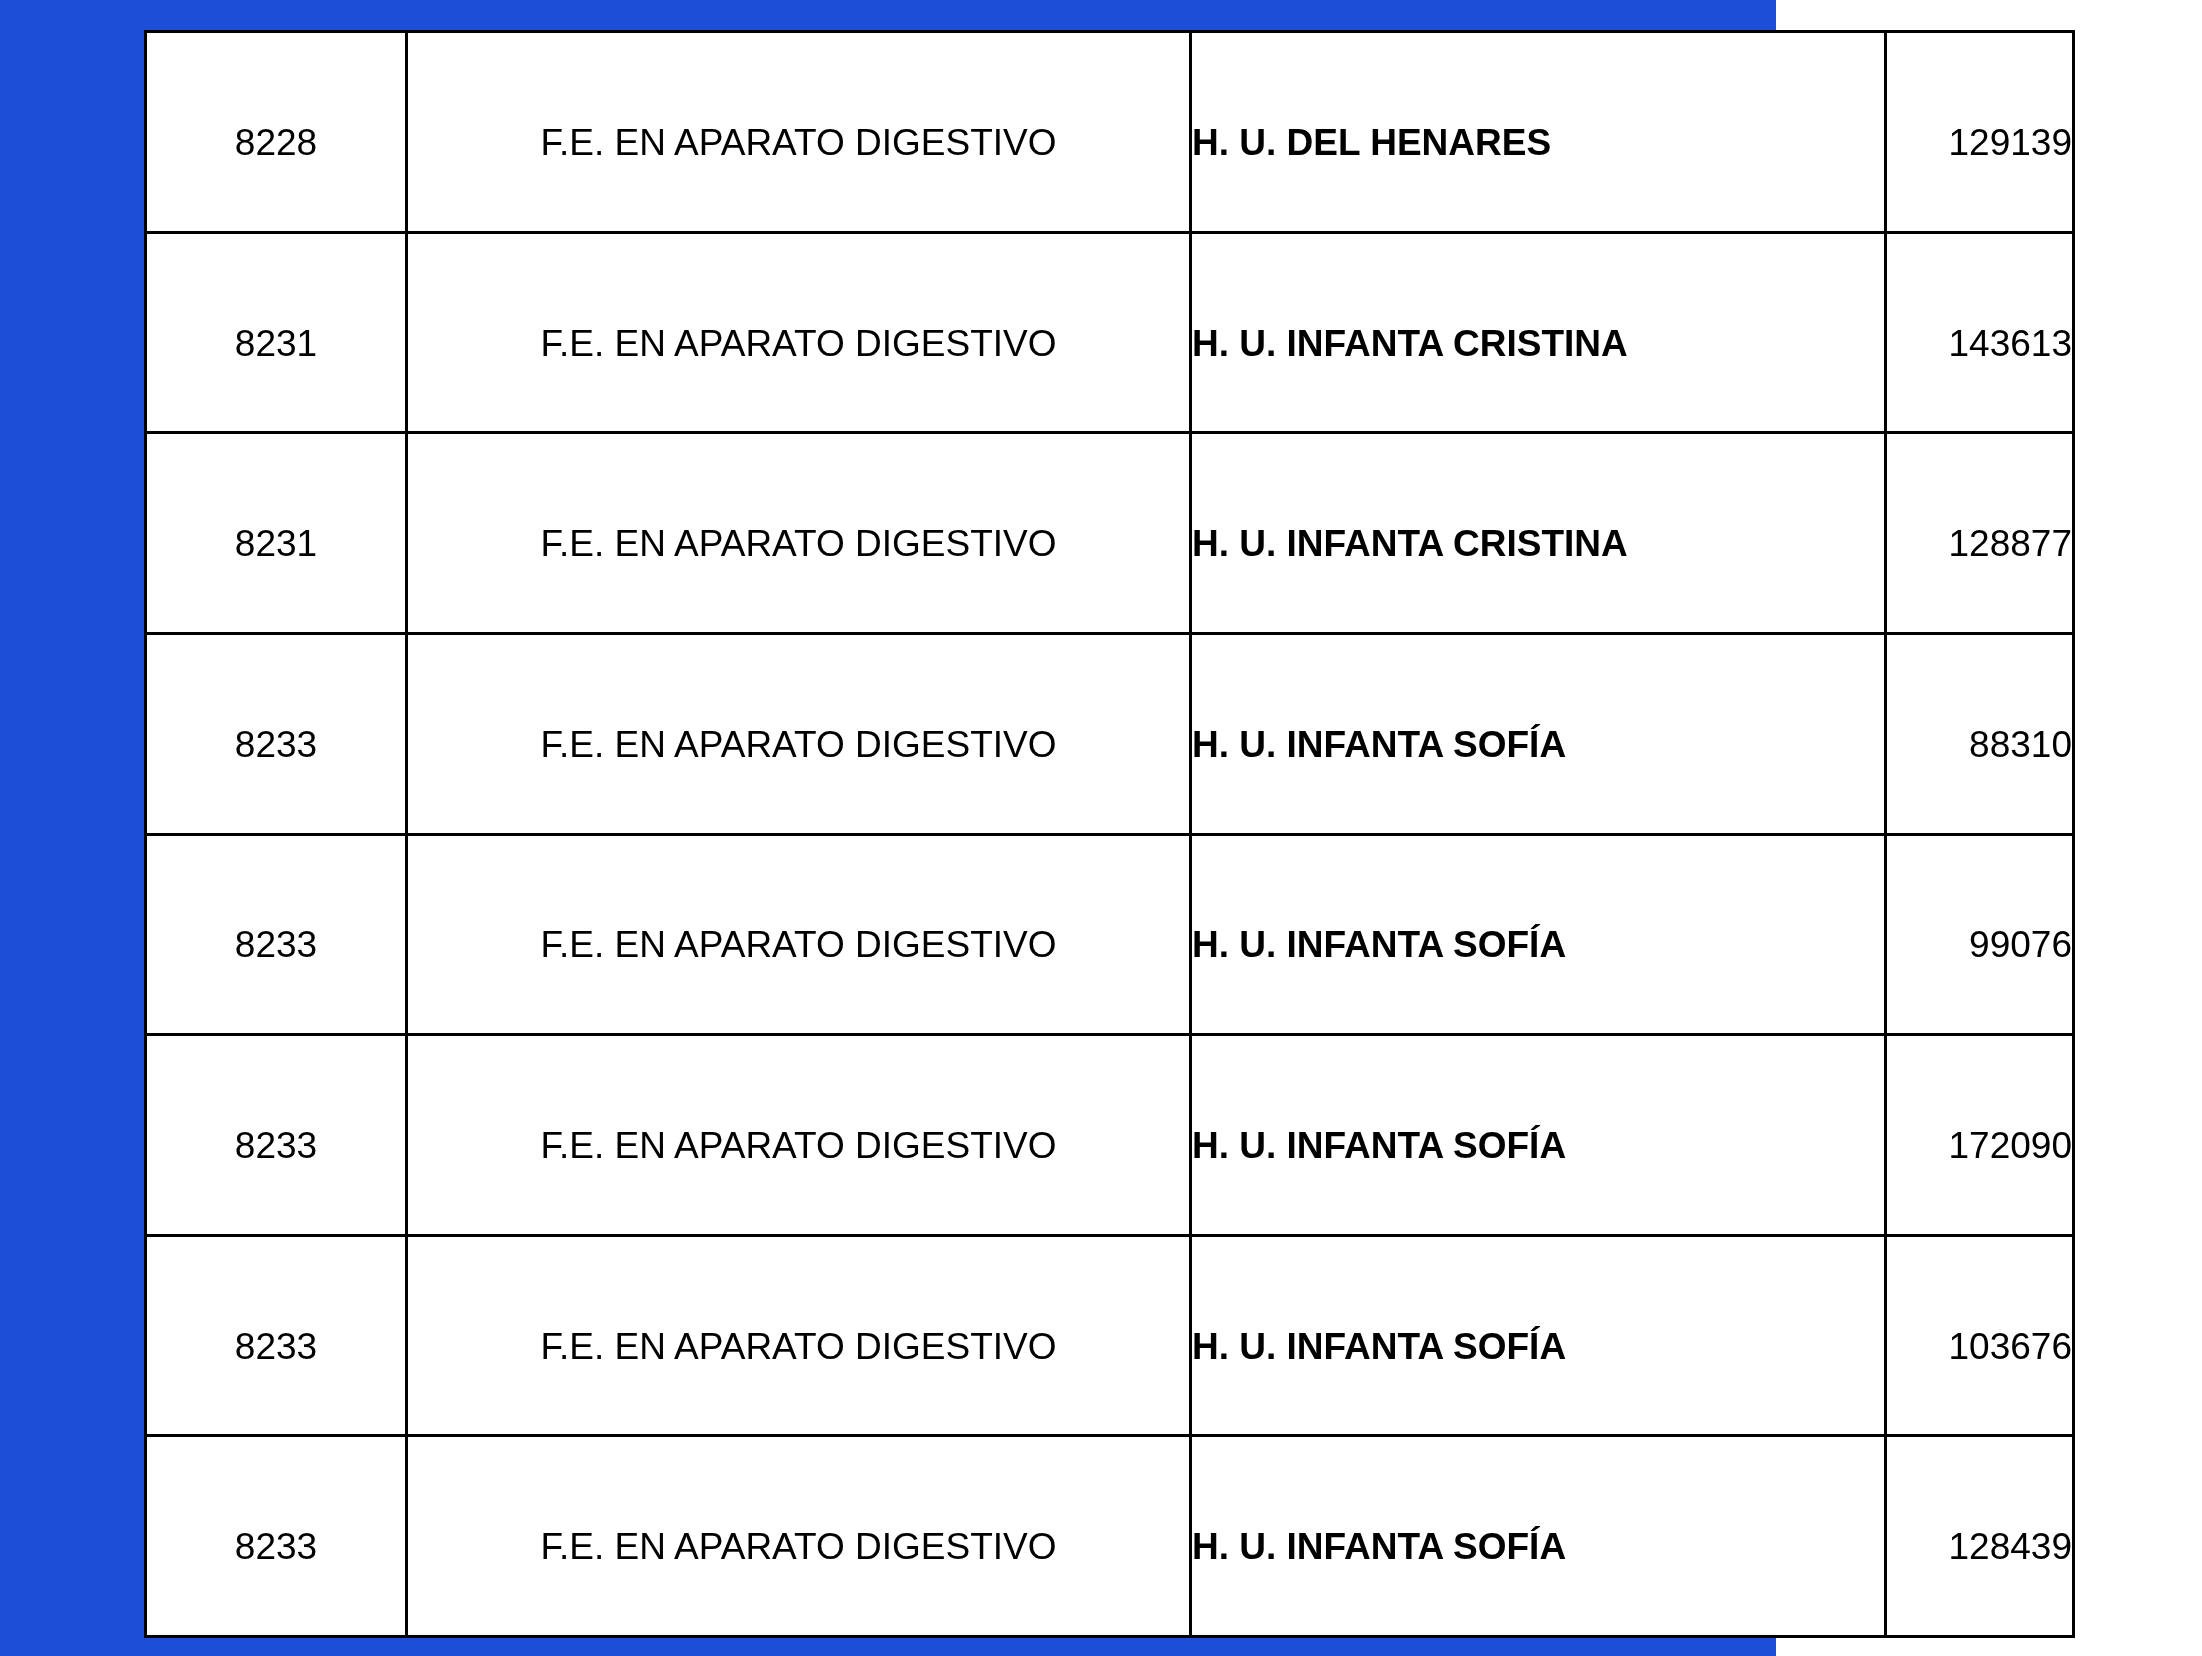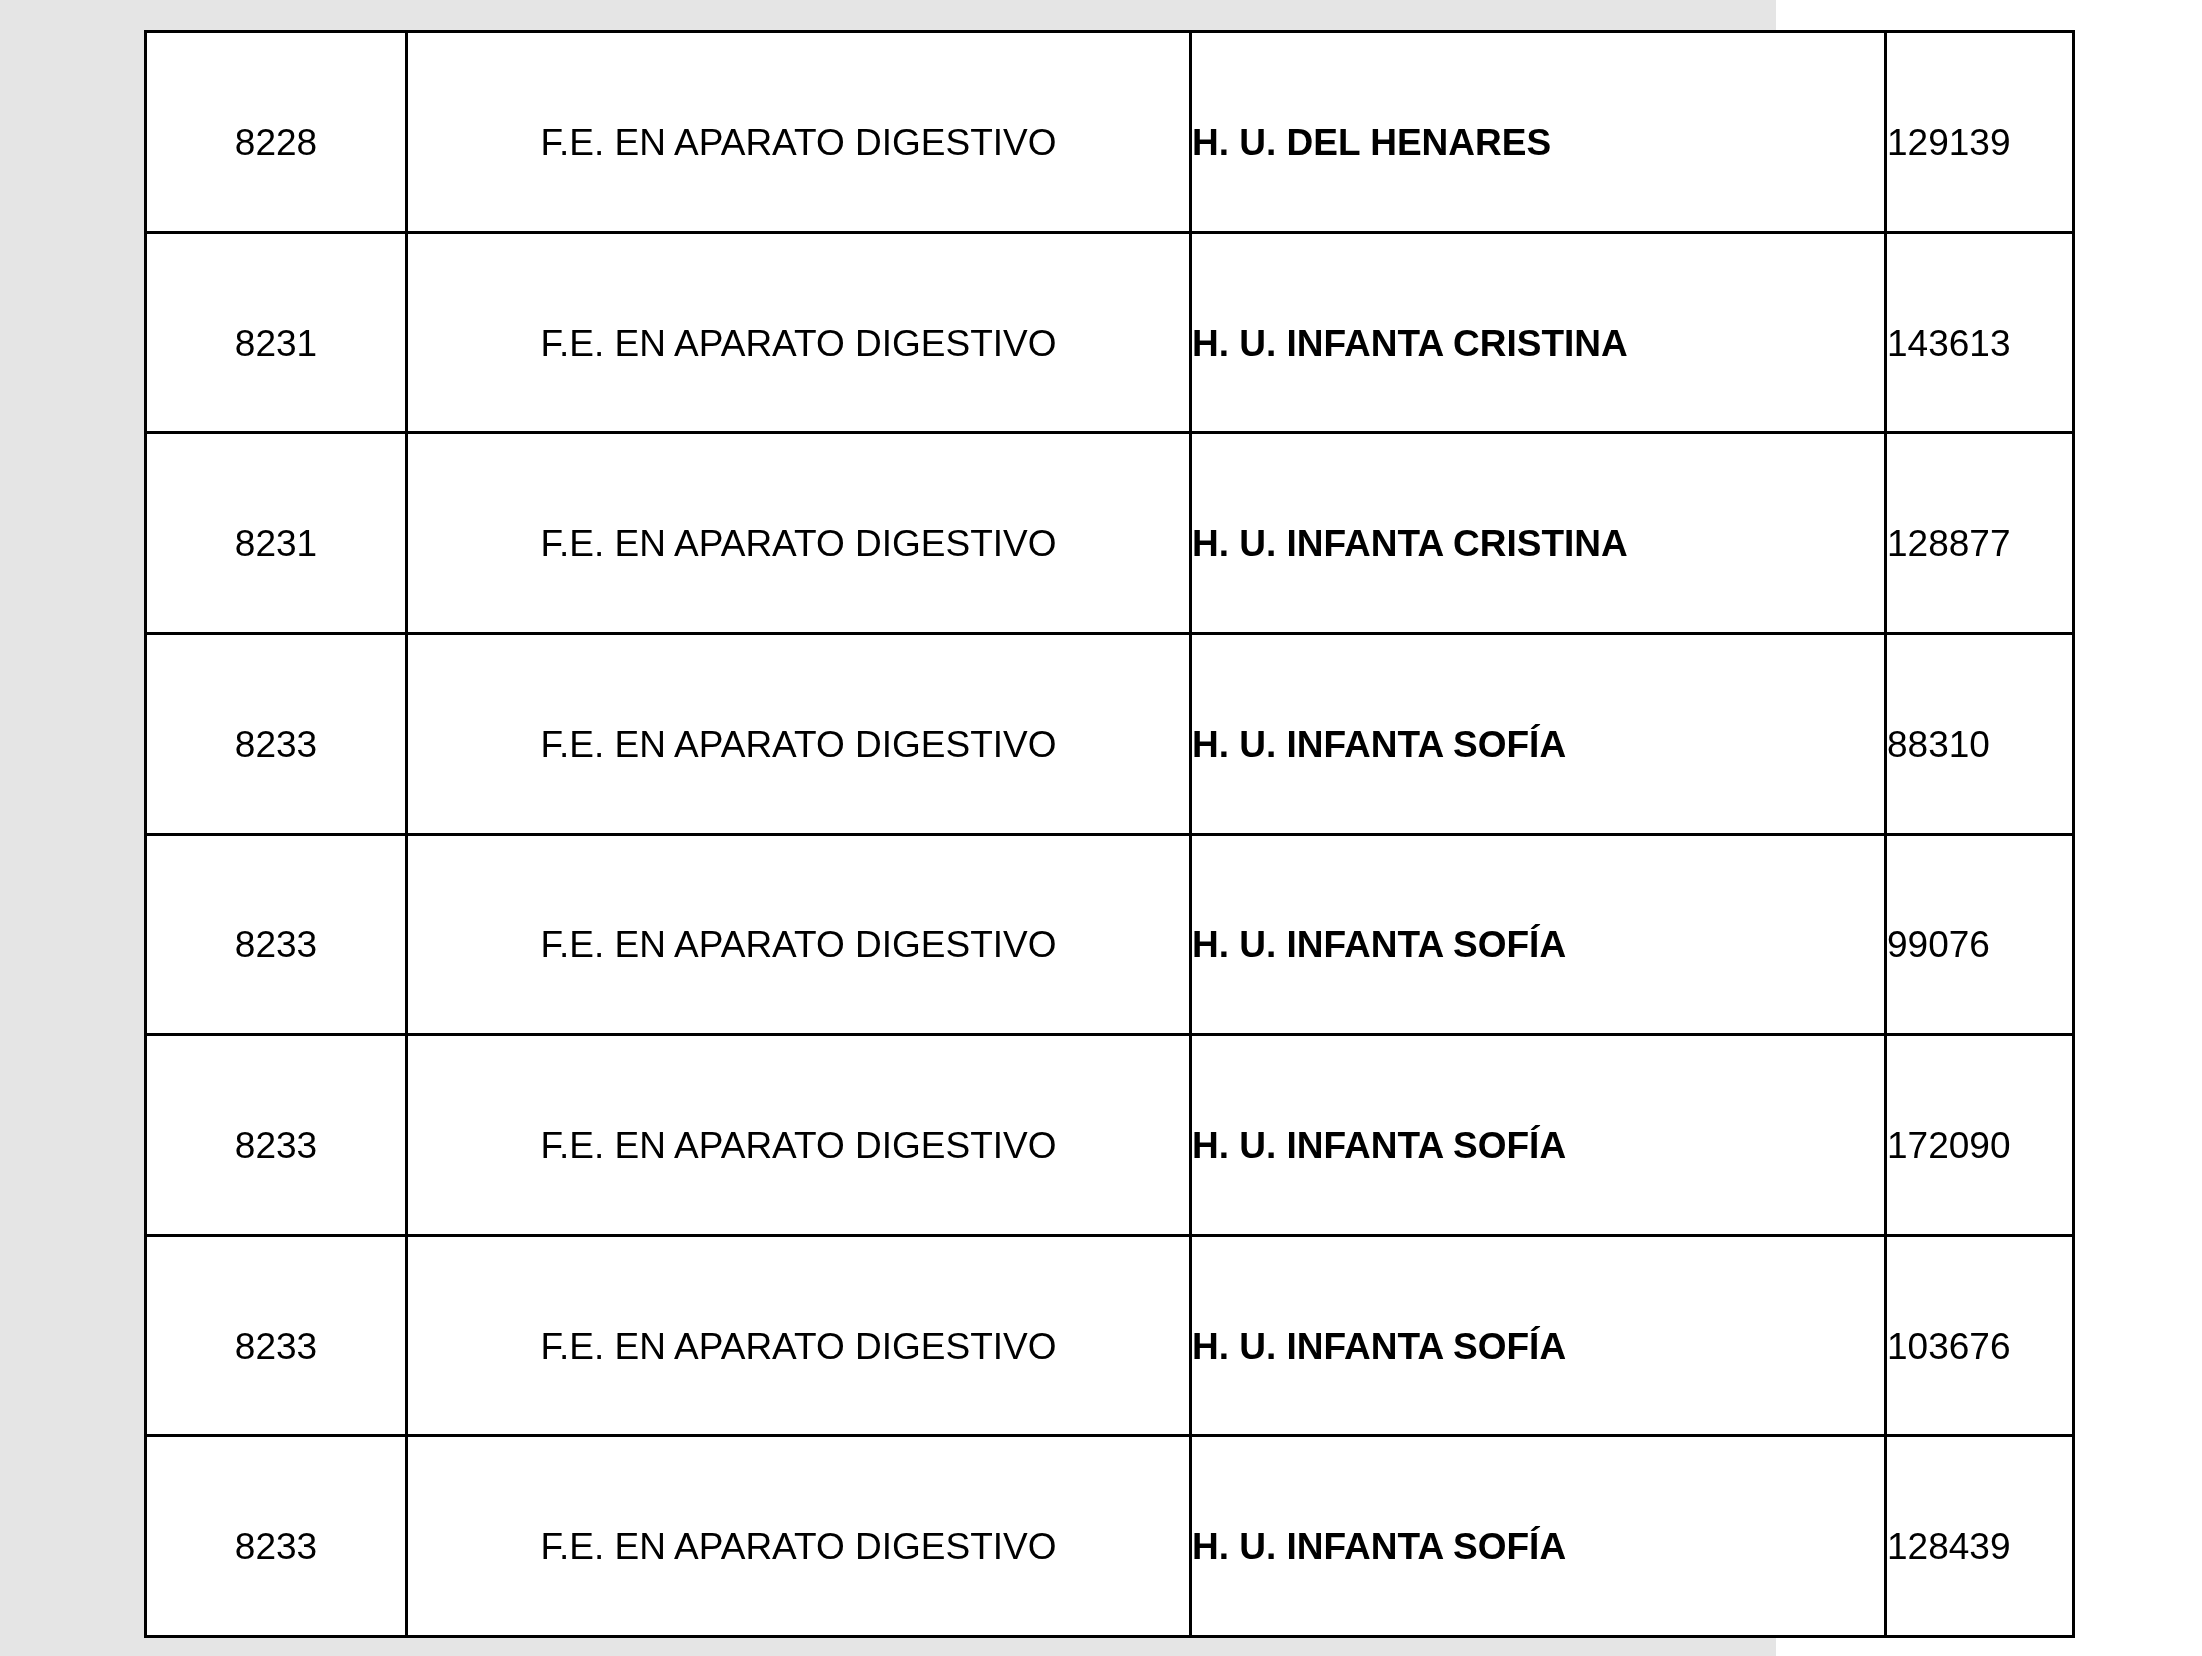--- a/index.html
+++ b/index.html
@@ -8,21 +8,21 @@
     background: #ffffff;
     width: 2202px;
     height: 1656px;
     overflow: hidden;
     font-family: "Liberation Sans", "DejaVu Sans", sans-serif;
   }
   .page {
     position: relative;
     width: 1776px;
     height: 1656px;
-    background: #e5e5e5;
+    background: #1d4ed8;
   }
   table.listing {
     position: absolute;
     left: 144px;
     top: 30px;
     width: 1928px;
     height: 1608px;
     border-collapse: collapse;
     table-layout: fixed;
     background: #ffffff;
@@ -34,21 +34,21 @@
     line-height: 1.1;
     vertical-align: middle;
     padding: 0;
     padding-top: 23px;
     overflow: hidden;
     white-space: nowrap;
   }
   td.c-code   { text-align: center; }
   td.c-spec   { text-align: center; padding-left: 12.4px; }
   td.c-hosp   { text-align: left; padding-left: 17.7px; font-weight: bold; }
-  td.c-num    { text-align: left; }
+  td.c-num    { text-align: right; }
 </style>
 </head>
 <body>
 
 <div class="page">
   <table class="listing">
     <colgroup>
       <col style="width:261px">
       <col style="width:784px">
       <col style="width:695px">

